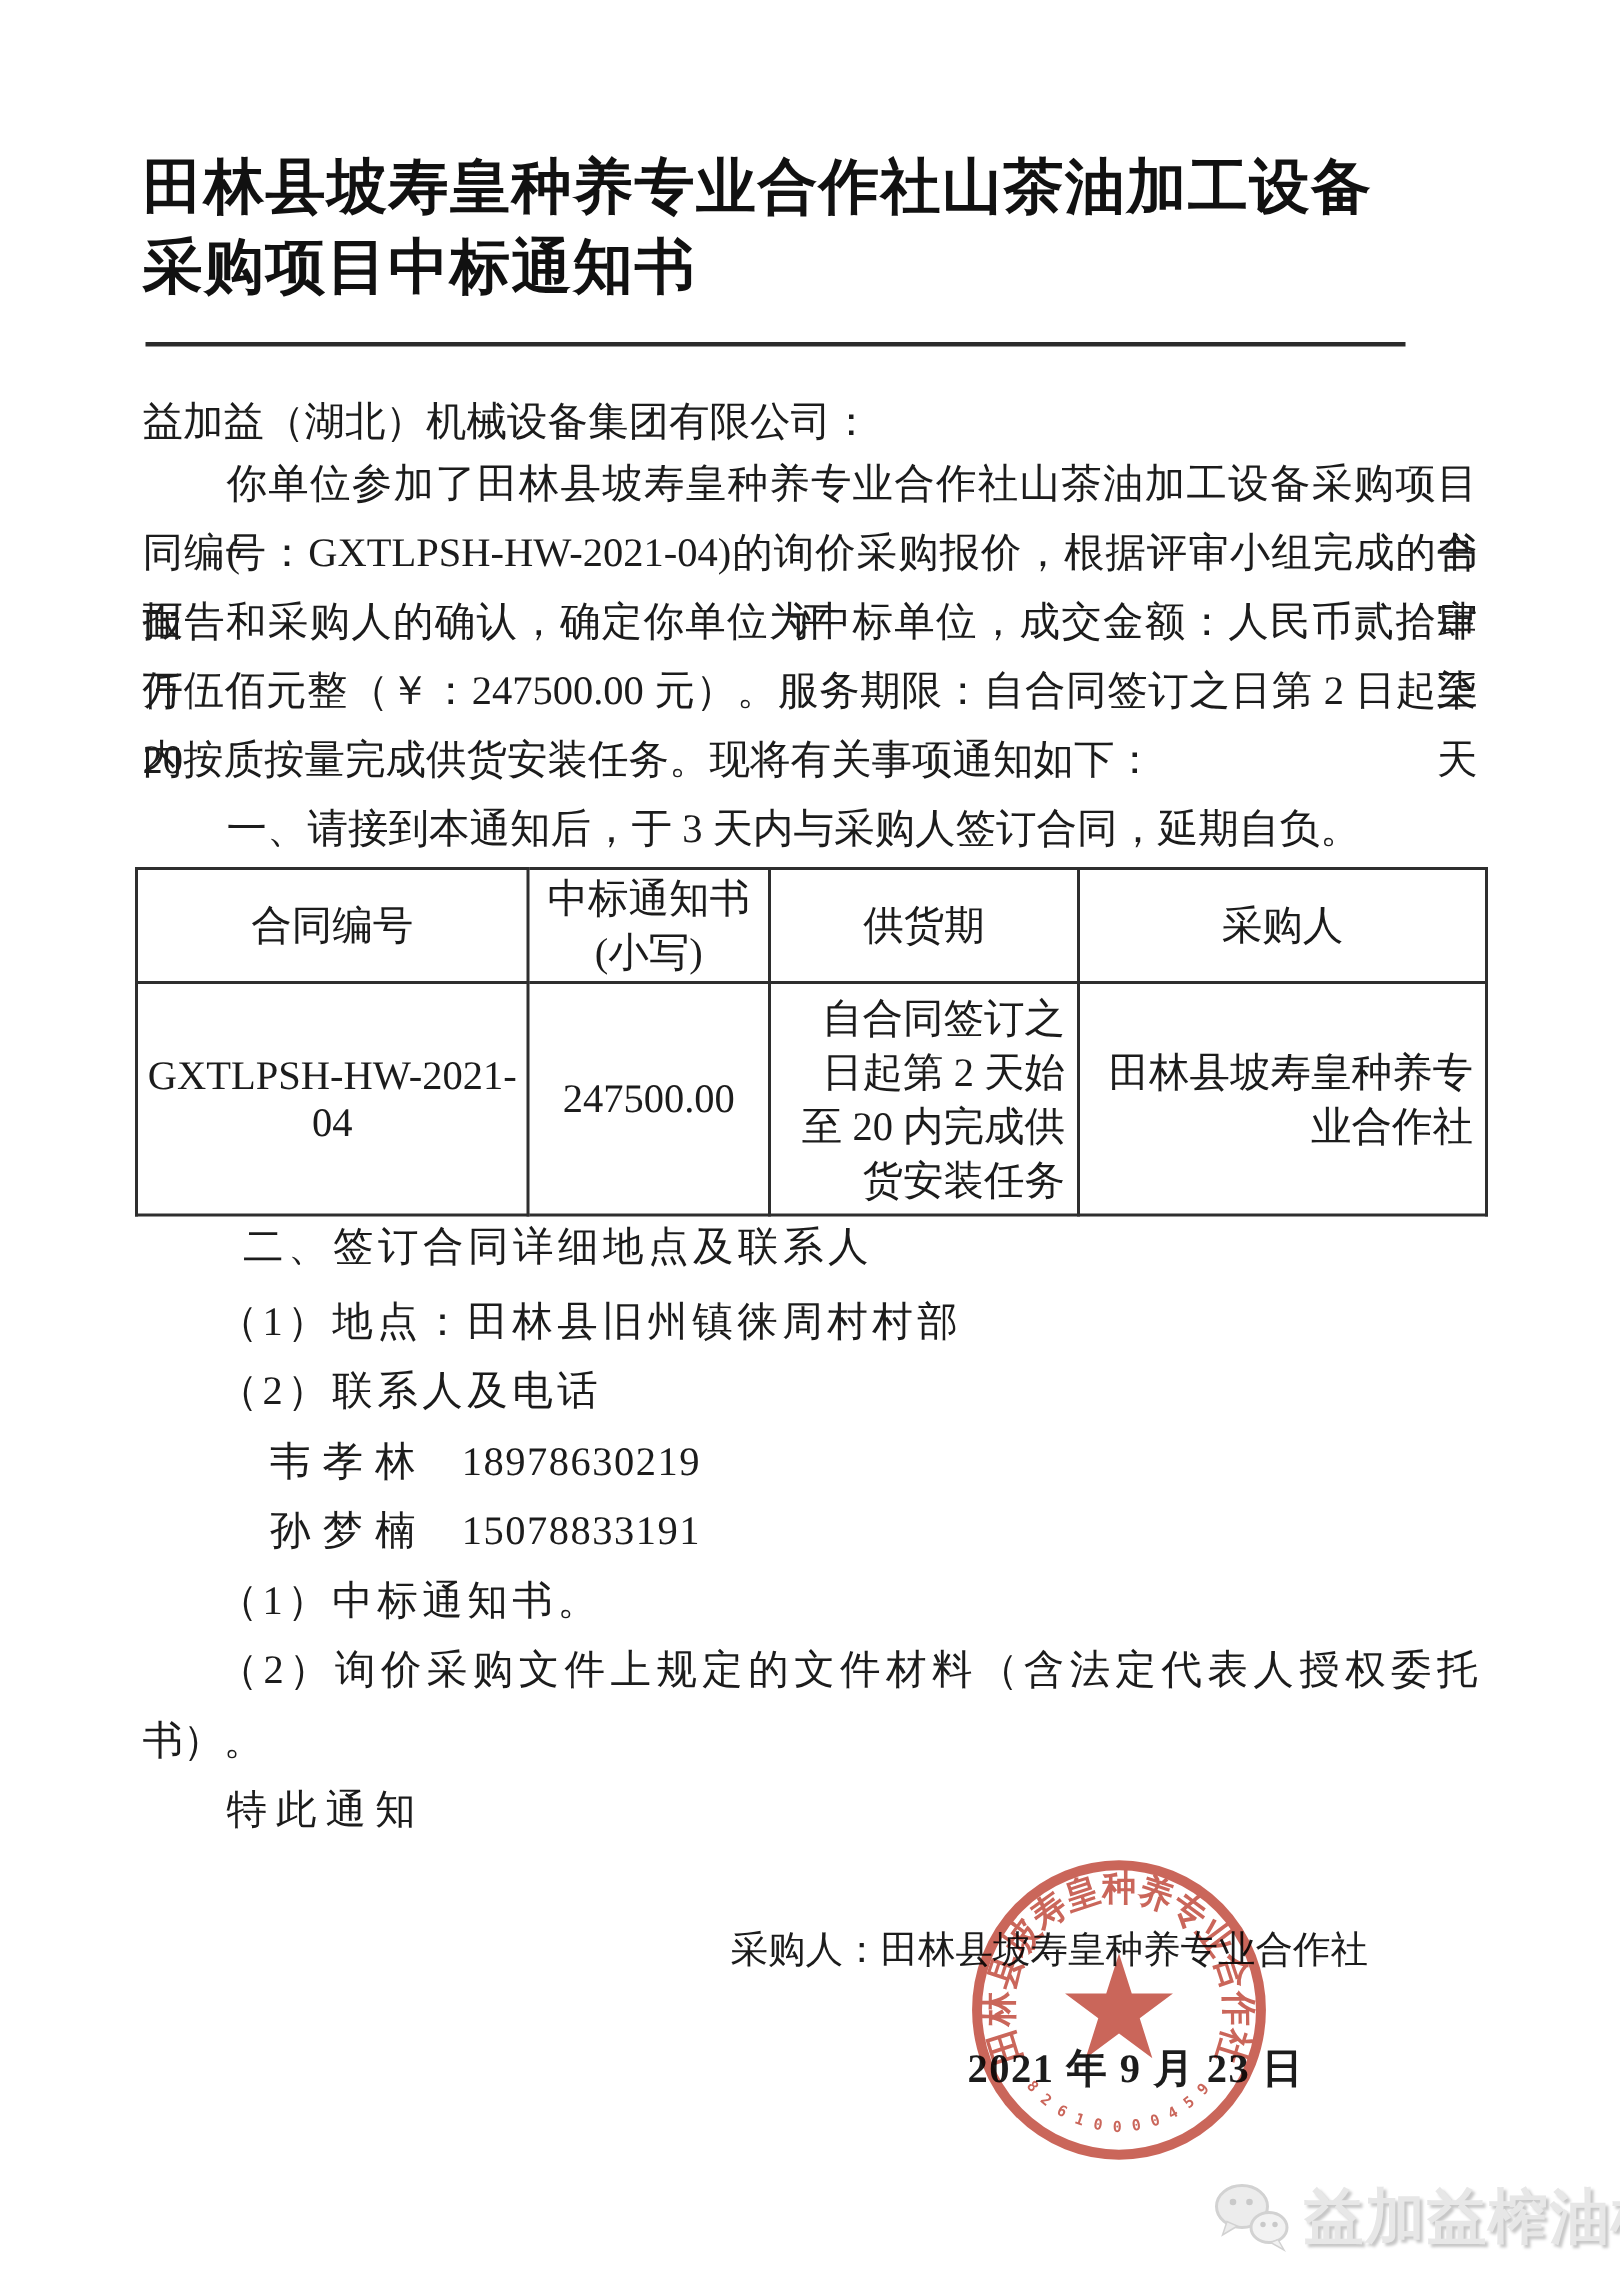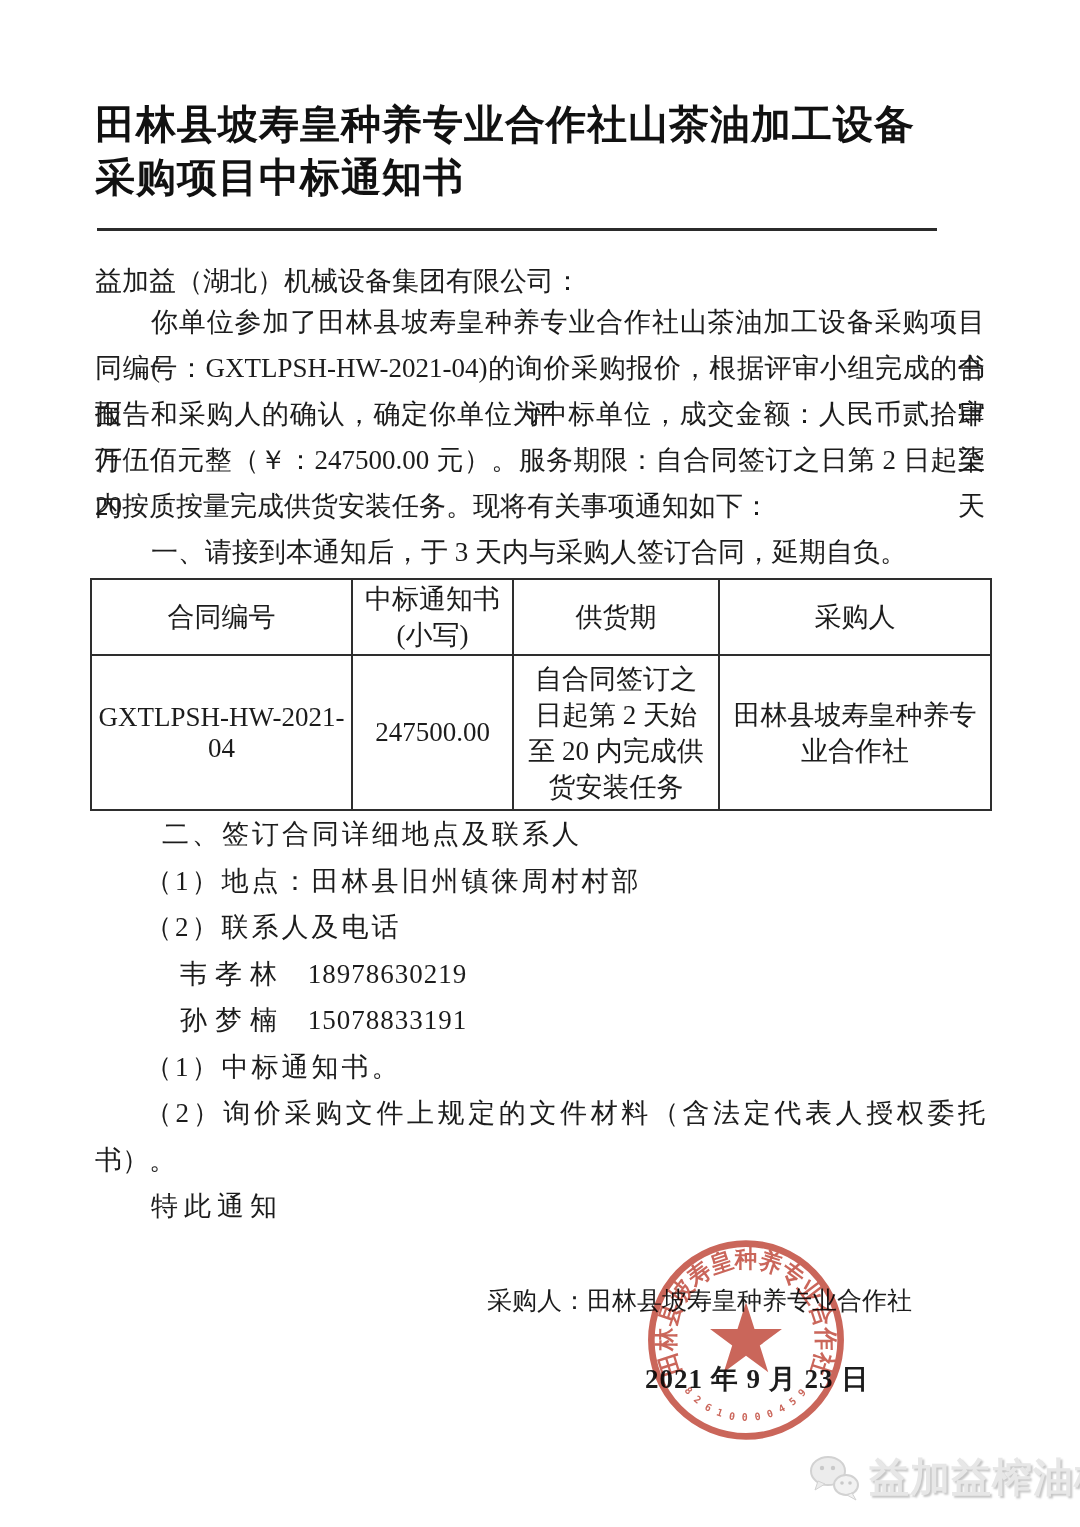--- a/index.html
+++ b/index.html
@@ -9,33 +9,33 @@
   }
   .doc{position:absolute;left:0;top:0;width:1080px;height:1527px;box-sizing:border-box;padding:0 95px;}
   .title{margin-top:98px;text-align:left;font-size:40px;font-weight:bold;line-height:53px;letter-spacing:1px;color:#111;}
   .rule{margin-top:24px;margin-left:2px;width:840px;height:3px;background:#2b2b2b;}
   .salutation{margin-top:32px;font-size:27px;line-height:36px;}
   .para{margin-top:0;}
   .line{font-size:27px;line-height:46px;height:46px;white-space:nowrap;}
   .wline{font-size:27px;line-height:46px;height:46px;}
   .j{white-space:normal;text-align:justify;text-align-last:justify;text-justify:inter-ideograph;}
   .ind{padding-left:56px;}
-  .ind2{padding-left:67px;}
+  .ind2{padding-left:67px;font-family:Liberation Mono, monospace;}
   .ind3{padding-left:50px;}
   .secline{font-size:27px;line-height:46.5px;height:46.5px;letter-spacing:3px;}
   .ls4{letter-spacing:4px;}
   .contact{padding-left:85px;}
   .cname{display:inline-block;min-width:118px;letter-spacing:8px;}
   .cphone{letter-spacing:1px;}
   table.ctable{border-collapse:collapse;table-layout:fixed;width:900px;margin-left:-5px;margin-top:3px;}
   table.ctable th,table.ctable td{border:2px solid #2e2e2e;font-weight:normal;vertical-align:middle;}
   table.ctable th{font-size:27px;line-height:36px;text-align:center;white-space:pre-line;height:72px;}
   table.ctable td{height:145px;font-size:27px;}
   td.c-center{text-align:center;}
-  td.c-left{text-align:center;padding:4px 8px;line-height:36px;font-size:26px;border-radius:28px;}
+  td.c-left{text-align:right;padding:4px 8px;line-height:36px;font-size:26px;border-radius:28px;}
   .sig{margin-top:54px;padding-left:392px;font-size:25px;line-height:34px;}
   .dateline{margin-top:44px;padding-left:550px;font-size:27px;line-height:34px;letter-spacing:1px;font-weight:bold;}
   .seal{position:absolute;left:640px;top:1230px;width:212px;height:220px;opacity:.86;mix-blend-mode:multiply;}
   .watermark{position:absolute;left:806px;top:1450px;display:flex;align-items:center;gap:7px;}
   .wm-text{
     font-family:"Liberation Sans","DejaVu Sans",sans-serif;font-weight:bold;font-size:40px;
     color:#e7e7e7;text-shadow:2px 2px 2px #c6c6c6, -1px -1px 0 #ffffff;letter-spacing:1px;white-space:nowrap;
   }
 </style>
 </head>

